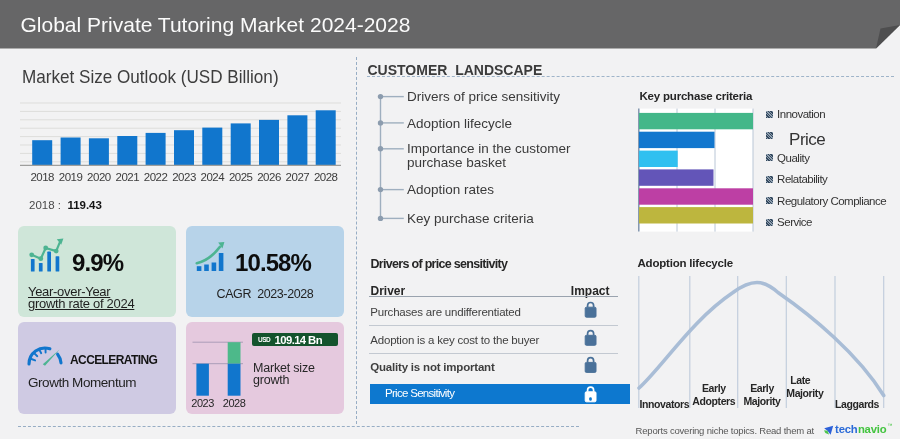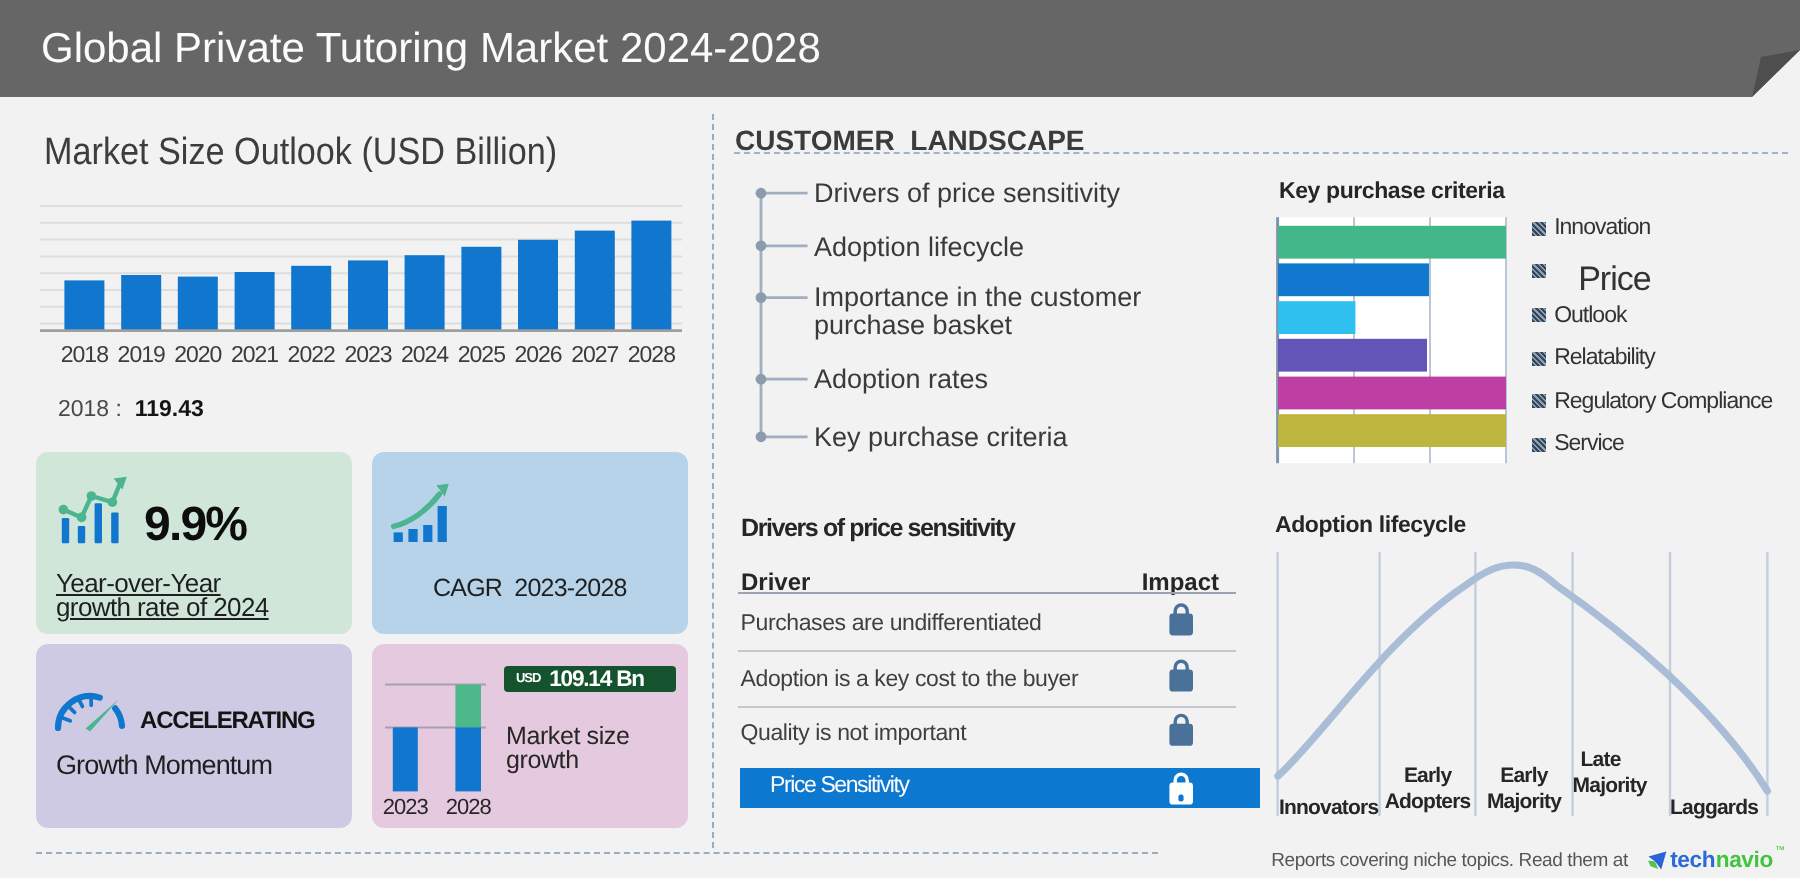--- a/index.html
+++ b/index.html
@@ -91,20 +91,21 @@
   <svg class="abs" style="left:195px;top:240px" width="32" height="32" viewBox="0 0 32 32">
     <g fill="#1176cd">
       <rect x="1.8" y="26.2" width="4.6" height="4.8"></rect>
       <rect x="9.2" y="24.5" width="4.6" height="6.5"></rect>
       <rect x="16.6" y="22.5" width="4.6" height="8.5"></rect>
       <rect x="23.8" y="13" width="4.6" height="18"></rect>
     </g>
     <path d="M1.8,23.2 C9,21.5 18,16 24.8,7" fill="none" stroke="#4db492" stroke-width="2.7" stroke-linecap="round"></path>
     <polygon points="23.2,2.6 29.4,1.9 27.4,8.4" fill="#4db492"></polygon>
   </svg>
+  <div class="abs" style="left:235px;top:249px;font-size:24px;font-weight:bold;letter-spacing:-0.9px;color:#0d0d0d;">10.58%</div>
   <div class="abs" style="left:196.5px;top:286.5px;font-size:12.5px;letter-spacing:-0.4px;color:#1f1f1f;margin-left:20px;">CAGR&nbsp; 2023-2028</div>
 
   <svg class="abs" style="left:26px;top:343px" width="40" height="24" viewBox="0 0 40 24">
     <g fill="none" stroke="#1176cd" stroke-linecap="round">
       <path d="M3,21 A16 16 0 0 1 23.9,5.8" stroke-width="3.1"></path>
       <g stroke-width="1.9">
         <line x1="5.4" y1="16" x2="9.1" y2="17.4"></line>
         <line x1="8.3" y1="10.3" x2="11.3" y2="13.2"></line>
         <line x1="13.3" y1="6.6" x2="15.2" y2="10.2"></line>
         <line x1="19.5" y1="5.5" x2="19.6" y2="9.6"></line>
@@ -180,21 +181,21 @@
     <div style="position:relative;height:21.6px;">
         <span class="lgsq"></span>
         <span style="position:absolute;left:11.3px;top:-2.5px;font-size:11.5px;letter-spacing:-0.5px;color:#333;white-space:nowrap;">Innovation</span>
       </div>
     <div style="position:relative;height:21.6px;">
         <span class="lgsq"></span>
         <span style="position:absolute;left:11.3px;top:-2.5px;font-size:17px;letter-spacing:-0.5px;color:#333;white-space:nowrap;margin-left:12px;">Price</span>
       </div>
     <div style="position:relative;height:21.6px;">
         <span class="lgsq"></span>
-        <span style="position:absolute;left:11.3px;top:-2.5px;font-size:11.5px;letter-spacing:-0.5px;color:#333;white-space:nowrap;">Outlook</span>
+        <span style="position:absolute;left:11.3px;top:-2.5px;font-size:11.5px;letter-spacing:-0.5px;color:#333;white-space:nowrap;">Quality</span>
       </div>
     <div style="position:relative;height:21.6px;">
         <span class="lgsq"></span>
         <span style="position:absolute;left:11.3px;top:-2.5px;font-size:11.5px;letter-spacing:-0.5px;color:#333;white-space:nowrap;">Relatability</span>
       </div>
     <div style="position:relative;height:21.6px;">
         <span class="lgsq"></span>
         <span style="position:absolute;left:11.3px;top:-2.5px;font-size:11.5px;letter-spacing:-0.5px;color:#333;white-space:nowrap;">Regulatory Compliance</span>
       </div>
     <div style="position:relative;height:21.6px;">
@@ -203,21 +204,21 @@
       </div>
   </div>
 
   <div class="abs" style="left:370.5px;top:256.5px;font-size:12.5px;font-weight:bold;letter-spacing:-0.7px;color:#262626;">Drivers of price sensitivity</div>
   <div class="abs" style="left:370.5px;top:283.5px;width:239px;font-size:12px;font-weight:bold;color:#262626;">Driver<span style="float:right;padding-left:32px;">Impact</span></div>
   <div class="abs" style="left:369.3px;top:295.8px;width:248.4px;border-top:1.2px solid #9aa3ae;"></div>
   <div class="abs" style="left:370.3px;top:306.1px;font-size:11.5px;letter-spacing:-0.2px;color:#3f3f3f;">Purchases are undifferentiated</div>
   <div class="abs" style="left:369.3px;top:324.8px;width:248.4px;border-top:1px solid #c3c9d1;"></div>
   <div class="abs" style="left:370.3px;top:334.2px;font-size:11.5px;letter-spacing:-0.2px;color:#3f3f3f;">Adoption is a key cost to the buyer</div>
   <div class="abs" style="left:369.3px;top:353.1px;width:248.4px;border-top:1px solid #c3c9d1;"></div>
-  <div class="abs" style="left:370.3px;top:360.5px;font-size:11.5px;letter-spacing:-0.2px;color:#3f3f3f;">Quality is not important</div>
+  <div class="abs" style="left:370.3px;top:360.5px;font-size:11.5px;letter-spacing:-0.2px;color:#3f3f3f;font-weight:bold;">Quality is not important</div>
   <div class="abs" style="left:370px;top:383.9px;width:260.3px;height:19.8px;background:#0d78cf;"></div>
   <div class="abs" style="left:385px;top:387.2px;font-size:11.5px;letter-spacing:-0.7px;color:#ffffff;">Price Sensitivity</div>
 
   <svg class="abs" style="left:584px;top:300px" width="14" height="104" viewBox="0 0 14 104">
     <defs>
       <g id="lk">
         <path d="M3.6,6 V4.3 A3 3 0 0 1 9.6,4.3 V6" fill="none" stroke-width="1.7"></path>
         <rect x="1.2" y="6" width="10.8" height="10" rx="1.2"></rect>
       </g>
     </defs>

